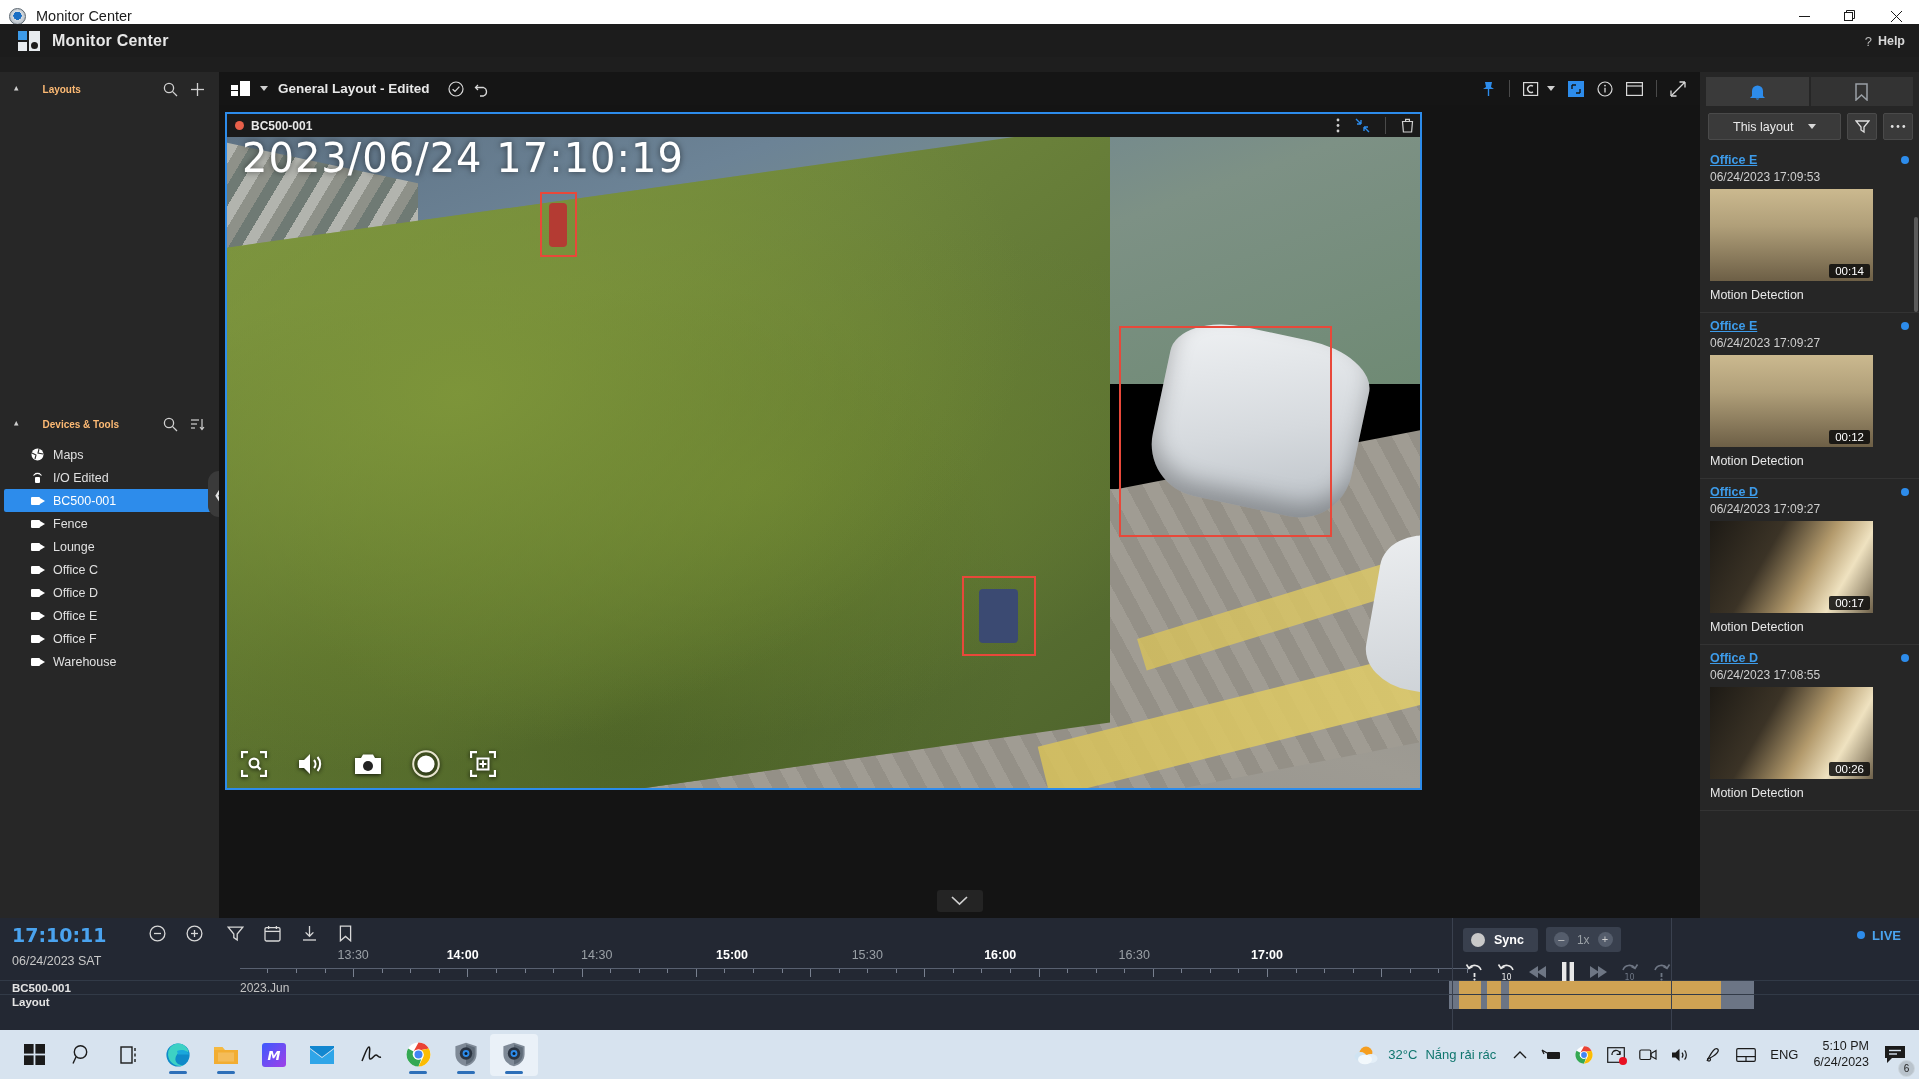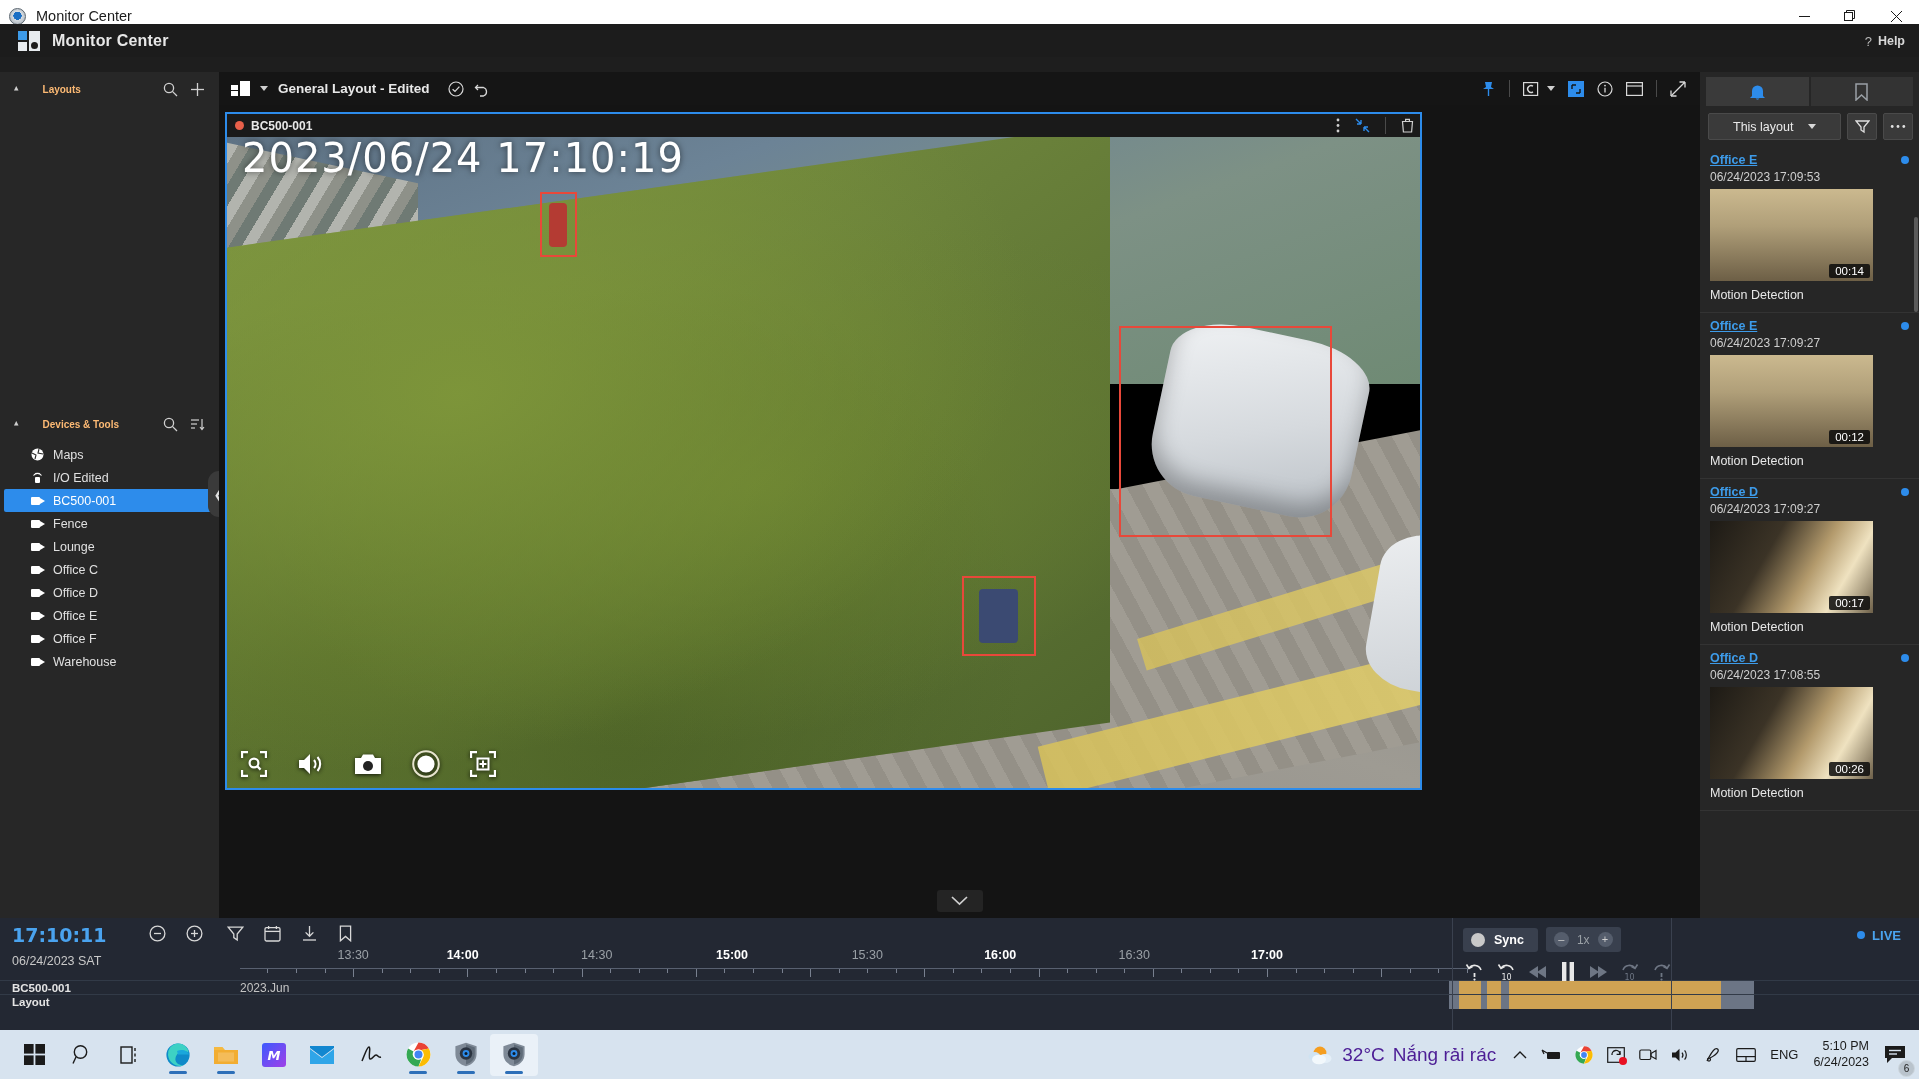--- a/index.html
+++ b/index.html
@@ -259,21 +259,21 @@
   .tb-left{ display:flex; align-items:center; gap:0; padding-left:10px; }
   .tb-btn{ width:48px; height:42px; display:flex; align-items:center; justify-content:center;
     position:relative; border-radius:4px; }
   .tb-btn.active{ background:#eaf1f8; }
   .tb-ind{ position:absolute; bottom:2px; left:50%; transform:translateX(-50%);
     width:18px; height:3px; border-radius:2px; background:#2d6fb8; }
   .tb-right{ margin-left:auto; display:flex; align-items:center; gap:0; padding-right:6px; }
   .tr-item{ height:42px; display:flex; align-items:center; justify-content:center; padding:0 7px;
     color:#1b1b1b; font-size:13px; border-radius:4px; }
   .tb-weather{ display:flex; align-items:center; gap:8px; padding:0 10px; }
-  .tb-weather .wtxt{ font-size:19px; color:#4c1d95; }
+  .tb-weather .wtxt{ font-size:13px; color:#0f766e; }
   .tb-clock{ display:flex; flex-direction:column; align-items:flex-end; line-height:1.25;
     font-size:12.5px; color:#1b1b1b; padding:0 8px; }
   .tb-badge{ position:relative; }
   .tb-badge .cnt{ position:absolute; right:-2px; bottom:-1px; width:17px; height:17px;
     border-radius:50%; background:#b9c3cc; color:#1b1b1b; font-size:10px;
     display:flex; align-items:center; justify-content:center; border:1px solid #cdd6de; }
 </style>
 </head>
 <body>
 

